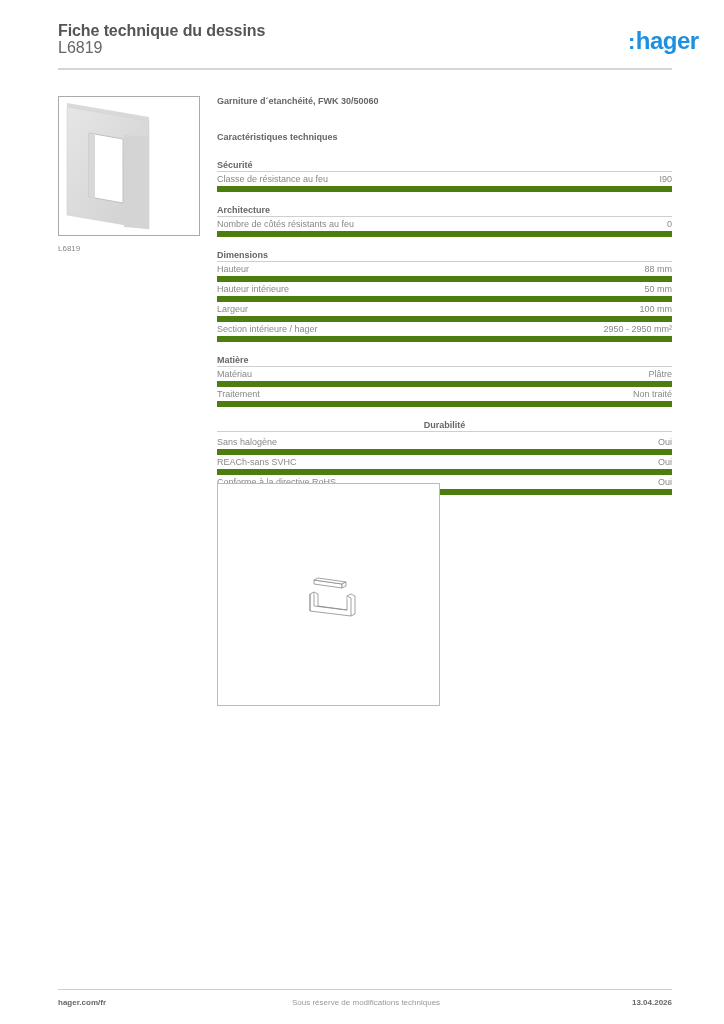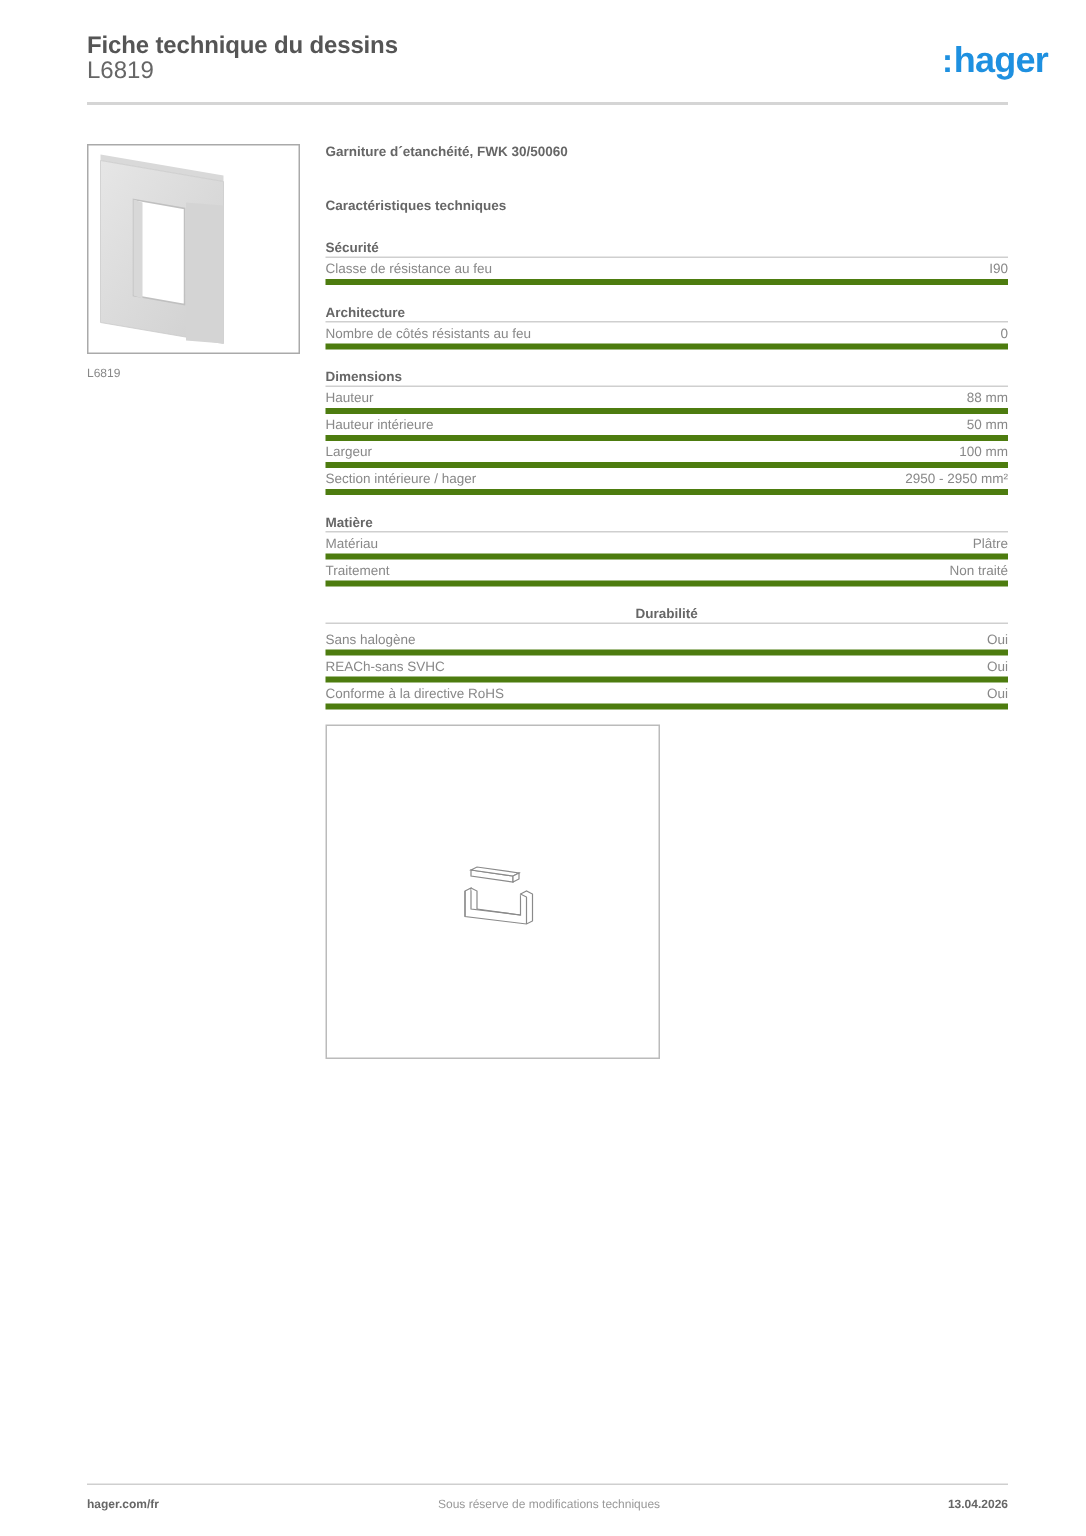--- a/index.html
+++ b/index.html
@@ -12,21 +12,21 @@
     .header-rule { position: absolute; left: 58px; top: 68px; width: 614px; height: 2px; background: #d5d5d5; }
 
     .product-image { position: absolute; left: 58px; top: 96px; width: 142px; height: 140px; border: 1px solid #aaa; background: #fff; box-sizing: border-box; }
     .product-caption { position: absolute; left: 58px; top: 244px; font-size: 8px; color: #888; }
 
     .content { position: absolute; left: 217px; top: 96px; width: 455px; }
     .product-name { font-size: 9px; font-weight: bold; color: #666; margin: 0 0 25px 0; line-height: 11px; }
     .section-head { font-size: 9px; font-weight: bold; color: #666; margin: 0 0 16px 0; line-height: 11px; }
     .group-title { font-size: 9px; font-weight: bold; color: #666; line-height: 12px; border-bottom: 1px solid #cfcfcf; padding-bottom: 0; }
     .group { margin-bottom: 12px; }
-    .row { display: flex; justify-content: space-between; font-size: 9px; color: #888; line-height: 12px; border-bottom: 4px solid #4d7c0f; padding: 1px 0 1px 0; }
+    .row { display: flex; justify-content: space-between; font-size: 9px; color: #888; line-height: 12px; border-bottom: 6px solid #4d7c0f; padding: 1px 0 1px 0; }
     .row .val { text-align: left; }
     .photos-head { font-size: 9px; font-weight: bold; color: #666; margin-top: 18px; line-height: 11px; }
     .photo-box { position: absolute; left: 217px; top: 483px; width: 223px; height: 223px; border: 1px solid #bbb; box-sizing: border-box; background: #fff; }
 
     .footer-rule { position: absolute; left: 58px; top: 989px; width: 614px; height: 1px; background: #cfcfcf; }
     .footer-left { position: absolute; left: 58px; top: 998px; font-size: 8px; font-weight: bold; color: #666; }
     .footer-center { position: absolute; left: 292px; top: 998px; font-size: 8px; color: #999; }
     .footer-right { position: absolute; right: 52px; top: 998px; font-size: 8px; font-weight: bold; color: #666; }
   </style>
 </head>

